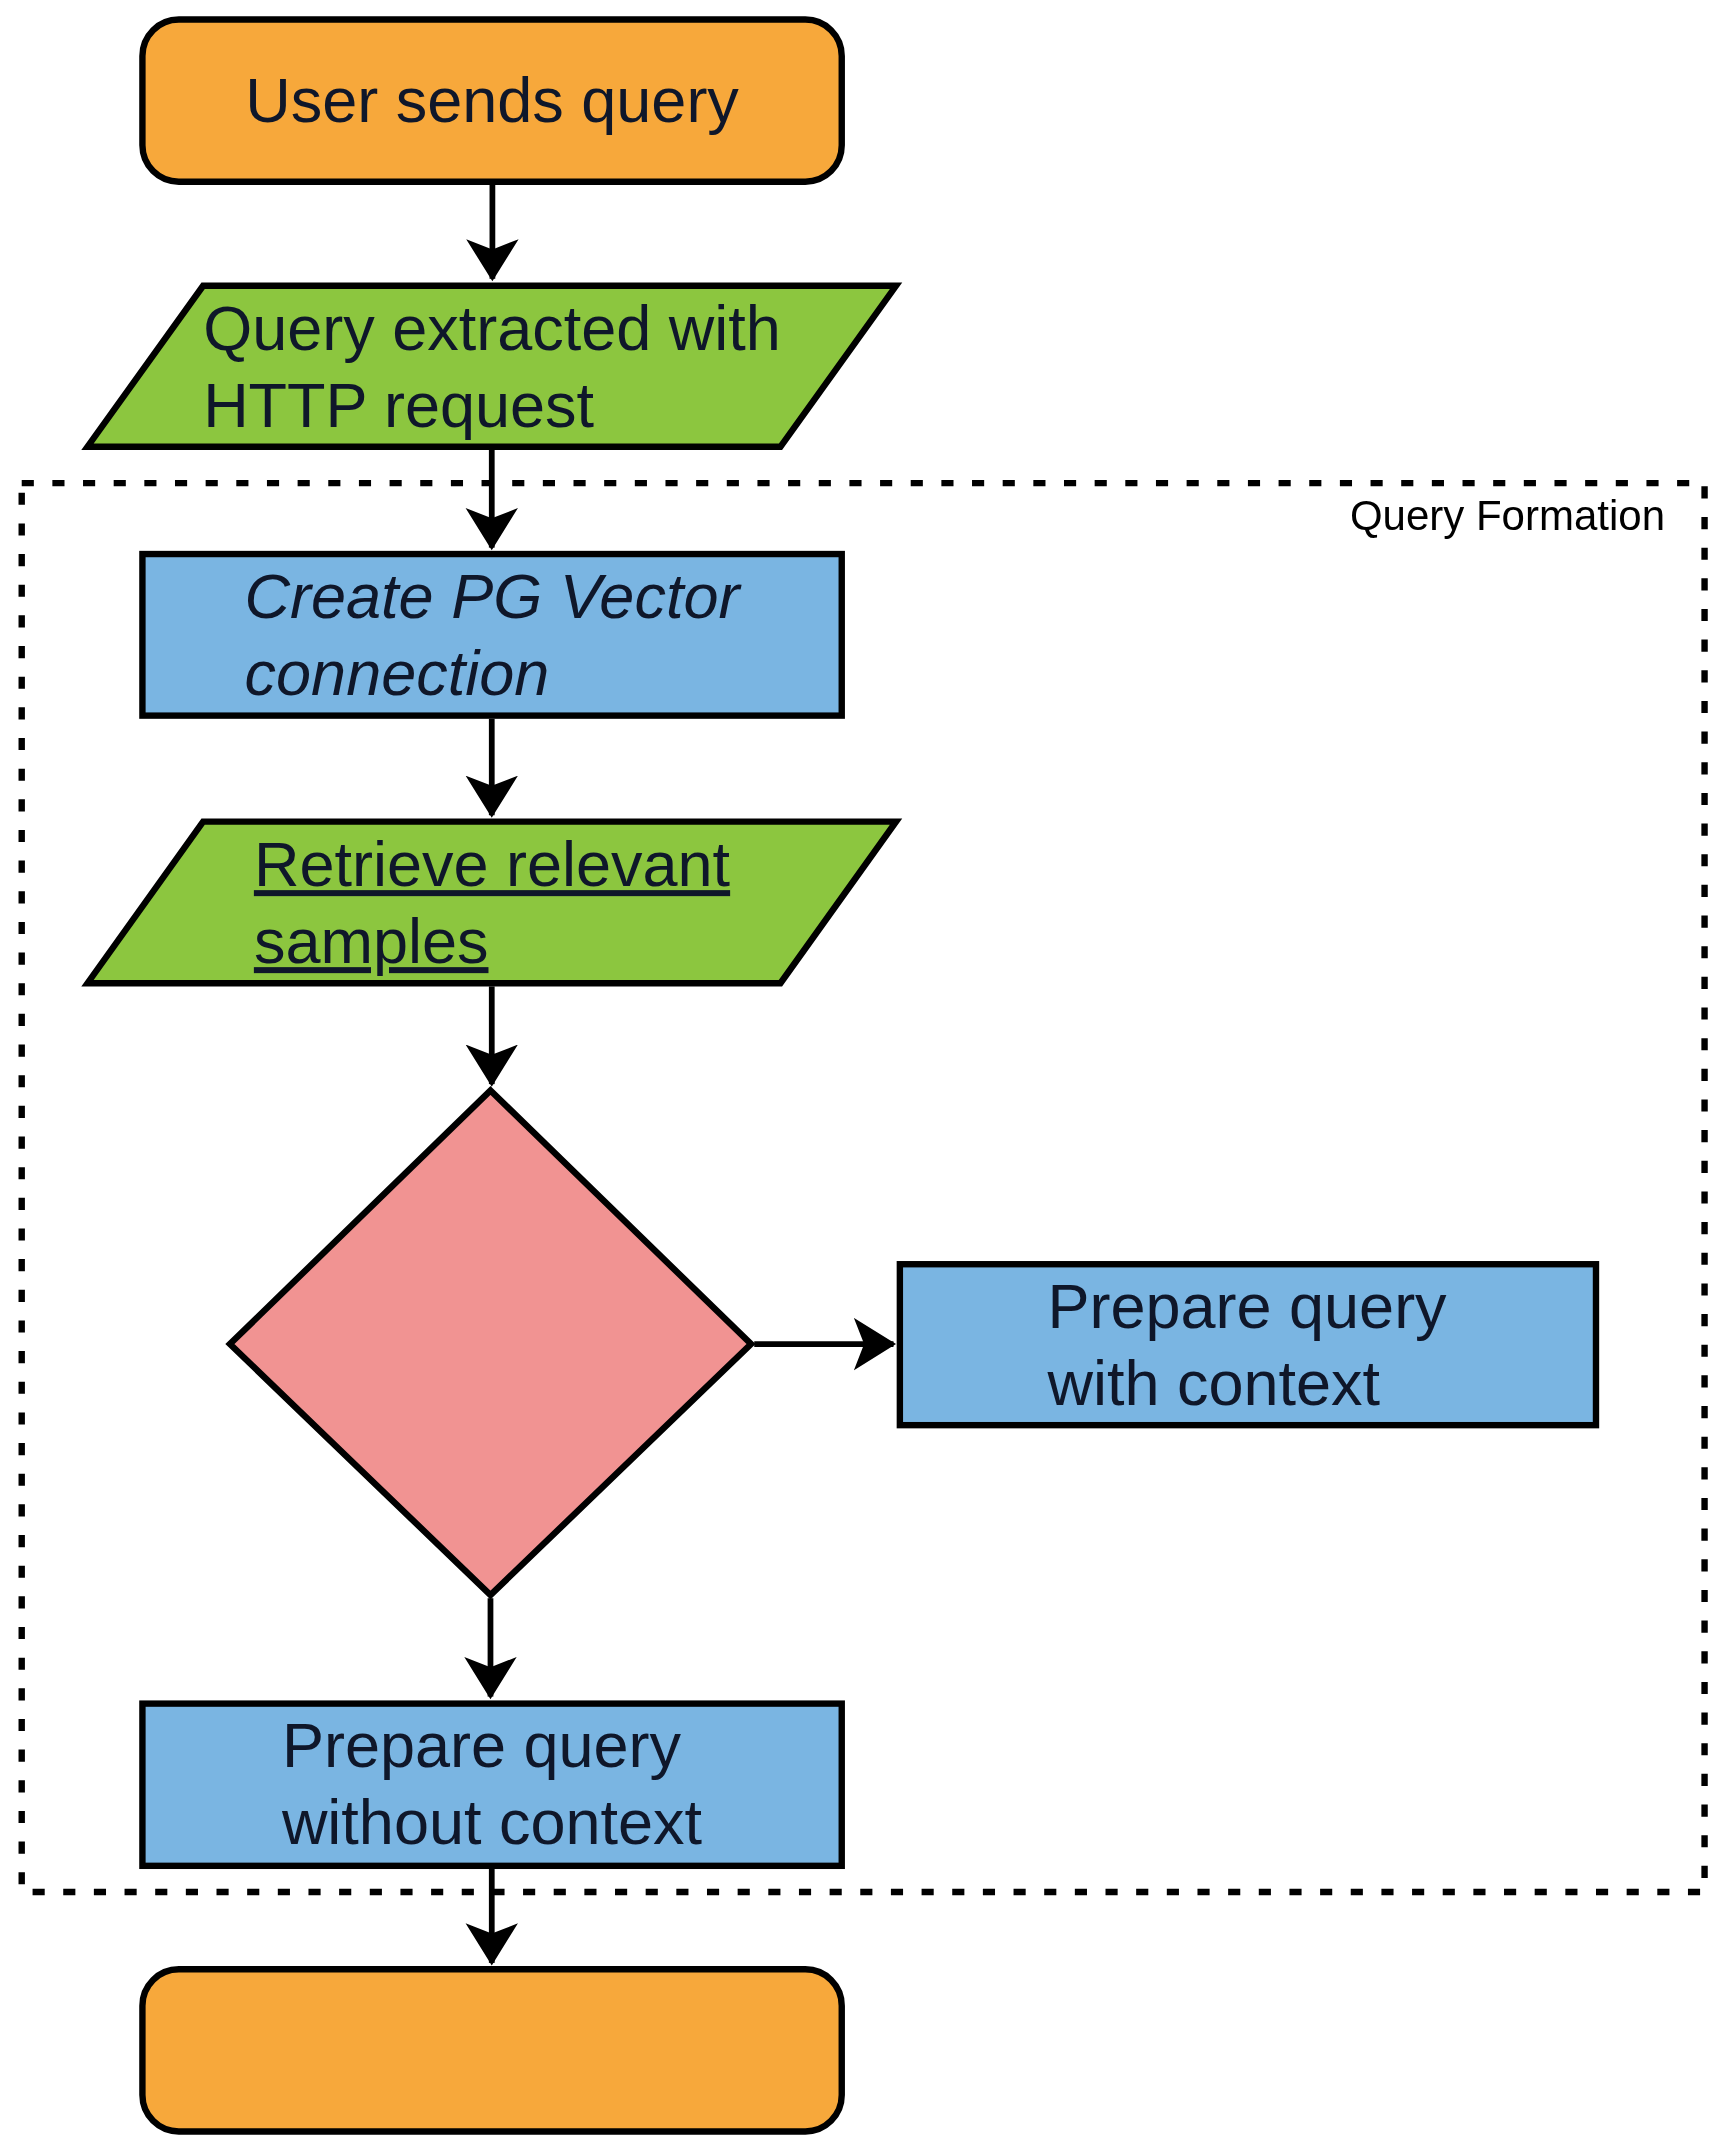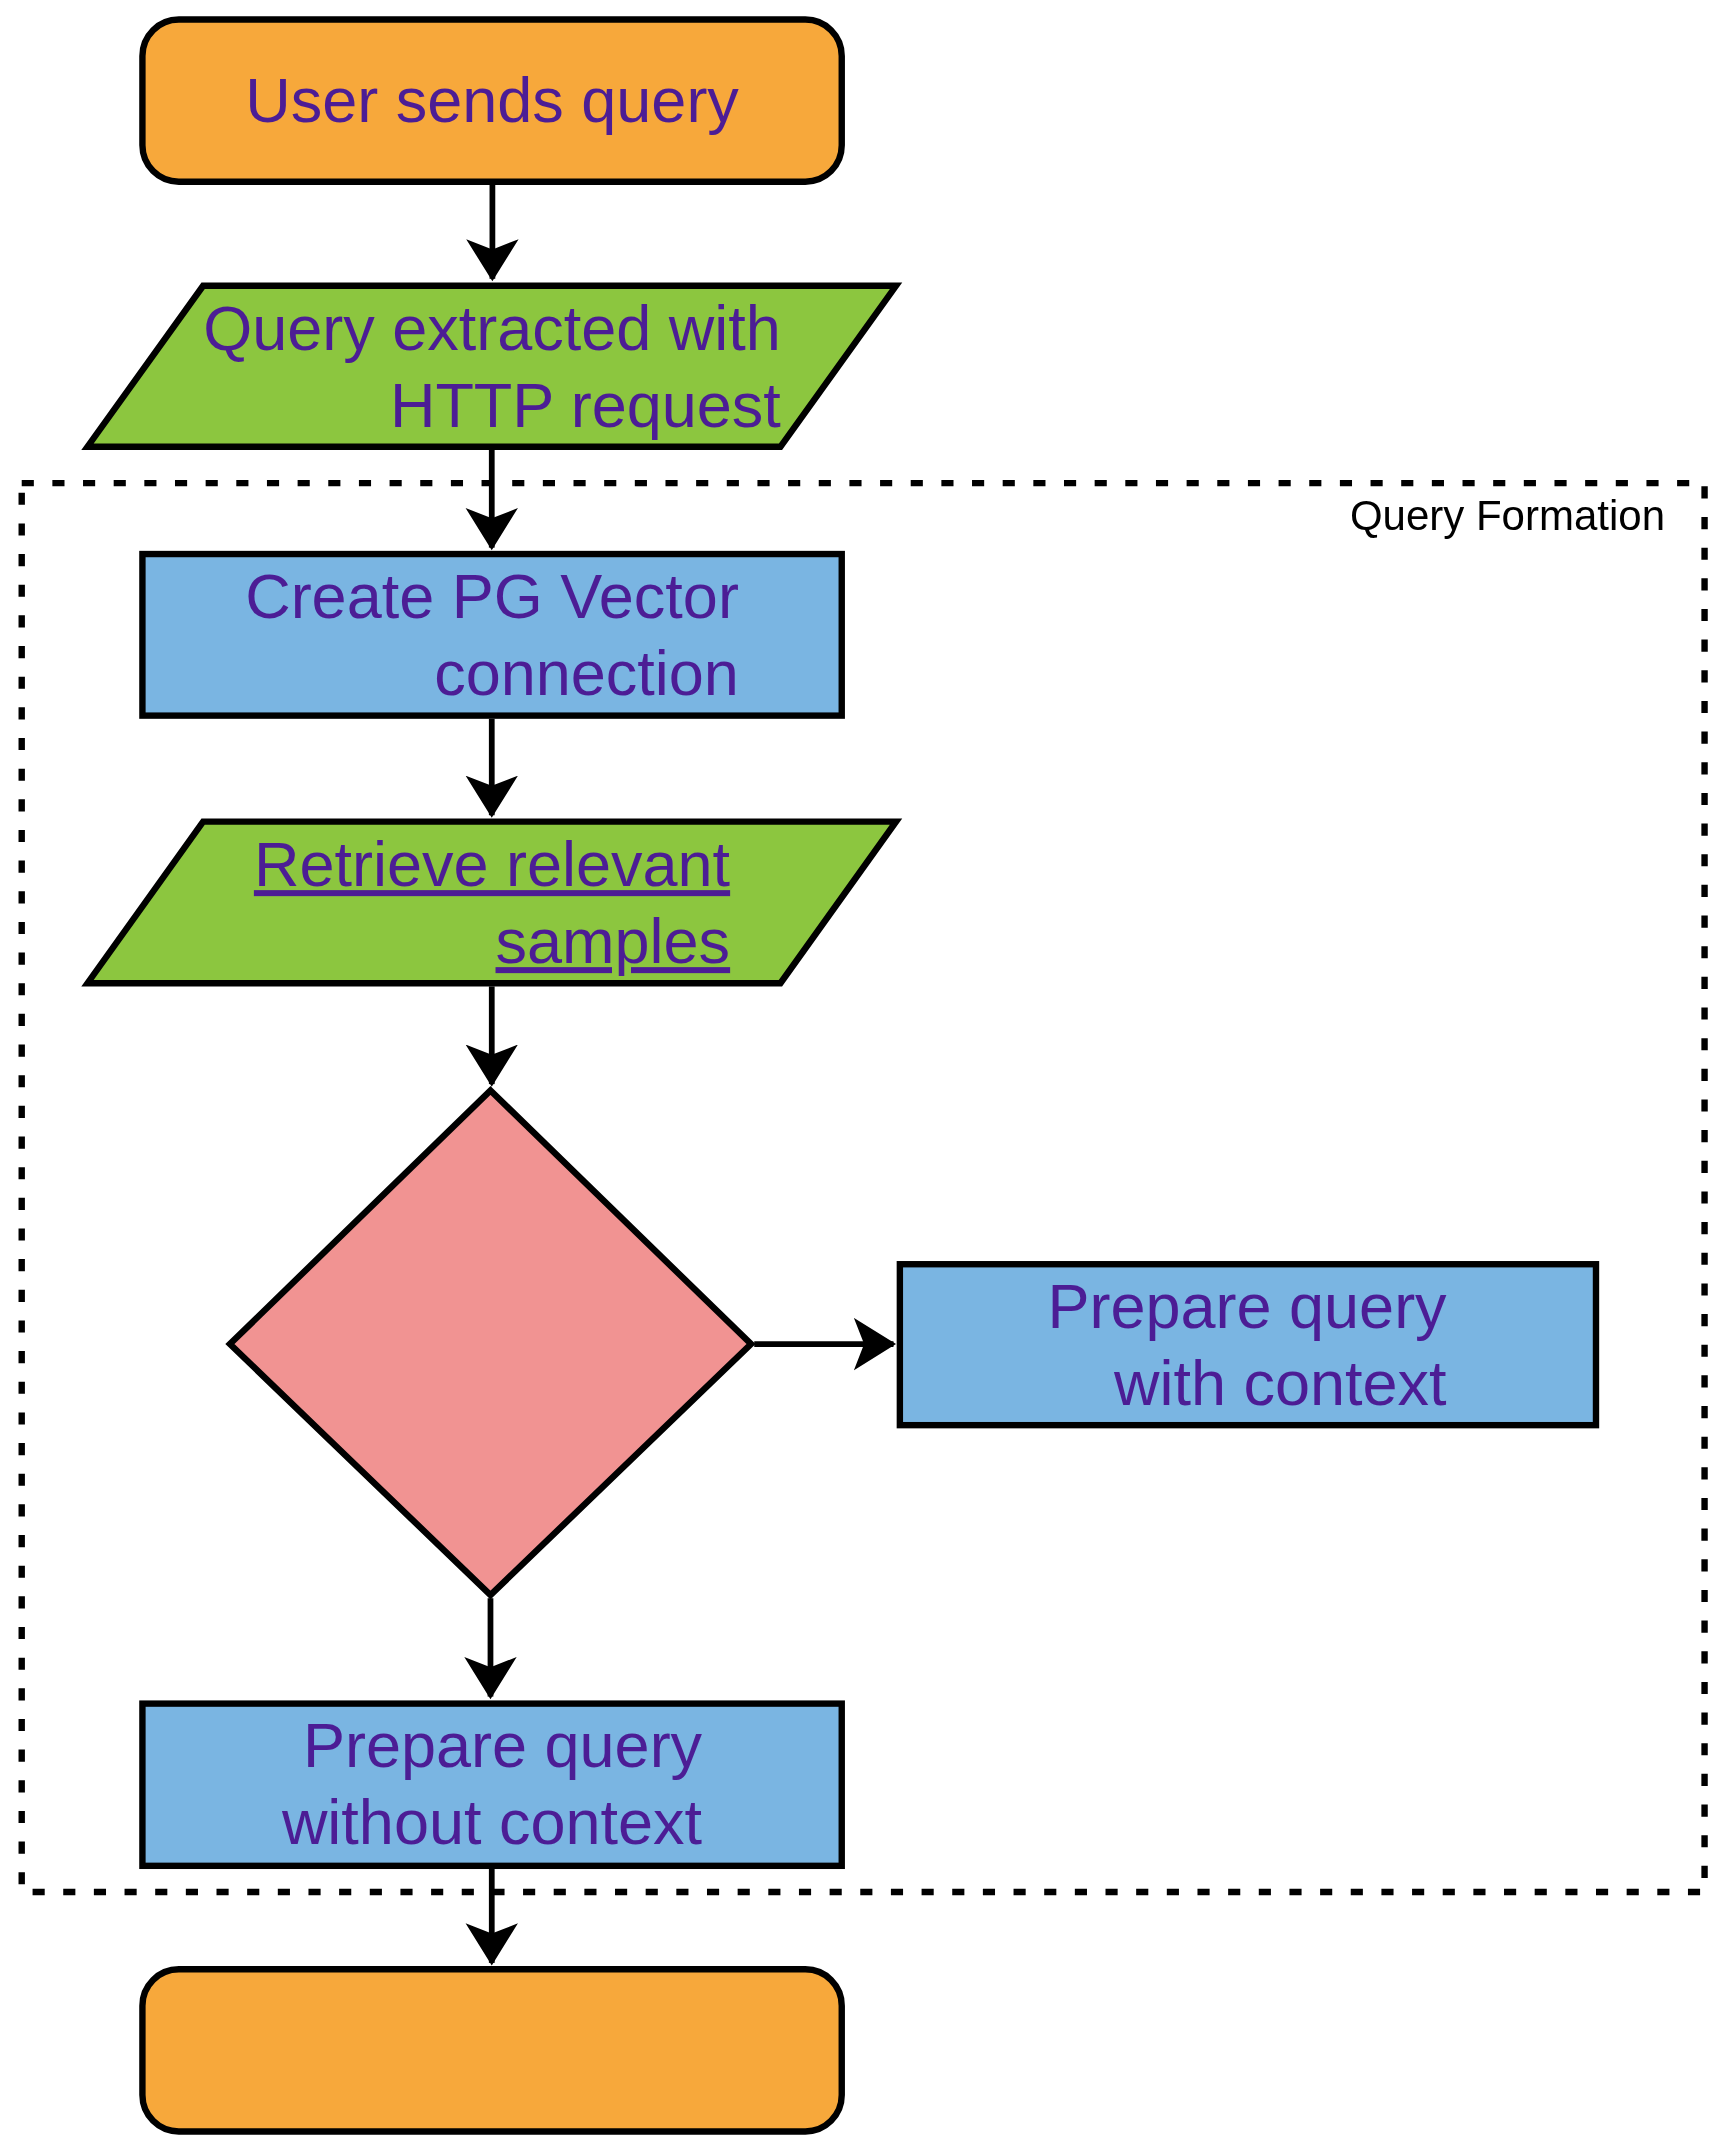--- a/index.html
+++ b/index.html
@@ -33,25 +33,25 @@
   }
   .edge {
     stroke: #000000;
     stroke-width: 9;
     fill: none;
     marker-end: url(#arrowhead);
   }
   .node-label {
     position: absolute;
     transform: translate(-50%, -50%);
-    text-align: right;
+    text-align: left;
     white-space: pre-line;
     font-size: 63px;
     line-height: 1.22;
-    color: #4c1d95;
+    color: #0f172a;
   }
   .region-label {
     position: absolute;
     right: 60px;
     top: 491px;
     font-size: 42px;
     line-height: 1.2;
     white-space: nowrap;
     color: #000000;
   }
@@ -95,21 +95,21 @@
     <rect class="shape" x="223" y="3083" width="1095" height="254" rx="57" ry="57" fill="#F7A83B"></rect>
   </svg>
 
   <div class="region-label">Query Formation</div>
 
   <div class="node-label" style="left:492px;  top:100px;">User sends query</div>
 
   <div class="node-label" style="left:492px;  top:367px;">Query extracted with
 HTTP request</div>
 
-  <div class="node-label" style="left:492px;  top:635px;">Create PG Vector
+  <div class="node-label" style="left:492px;  top:635px;font-style:italic;">Create PG Vector
 connection</div>
 
   <div class="node-label" style="left:492px;  top:903px;text-decoration:underline;">Retrieve relevant
 samples</div>
 
 
   <div class="node-label" style="left:1247px; top:1345px;">Prepare query
 with context</div>
 
   <div class="node-label" style="left:492px;  top:1784px;">Prepare query

